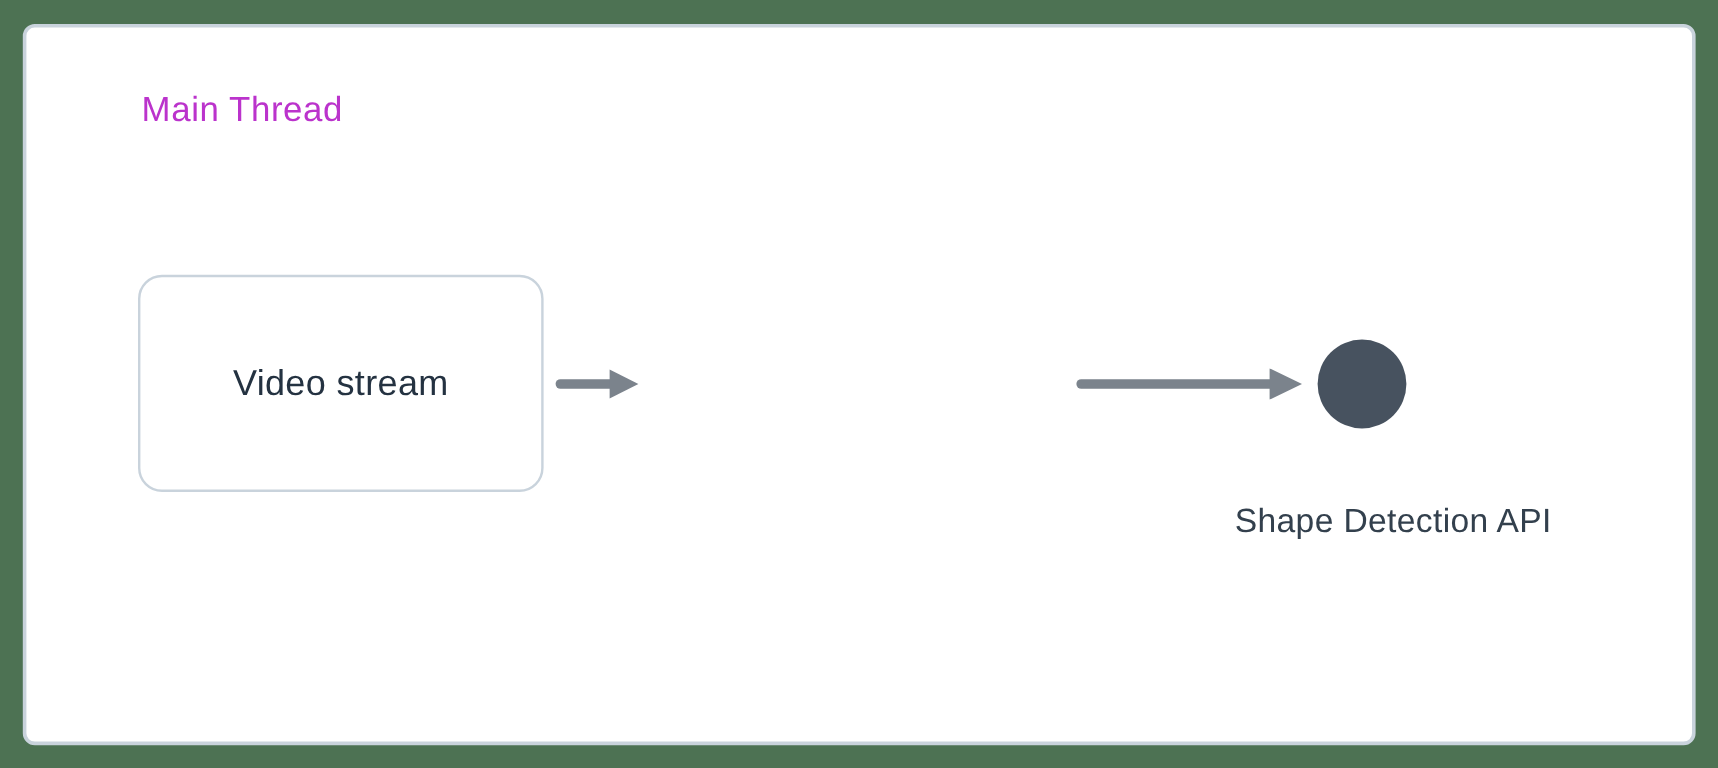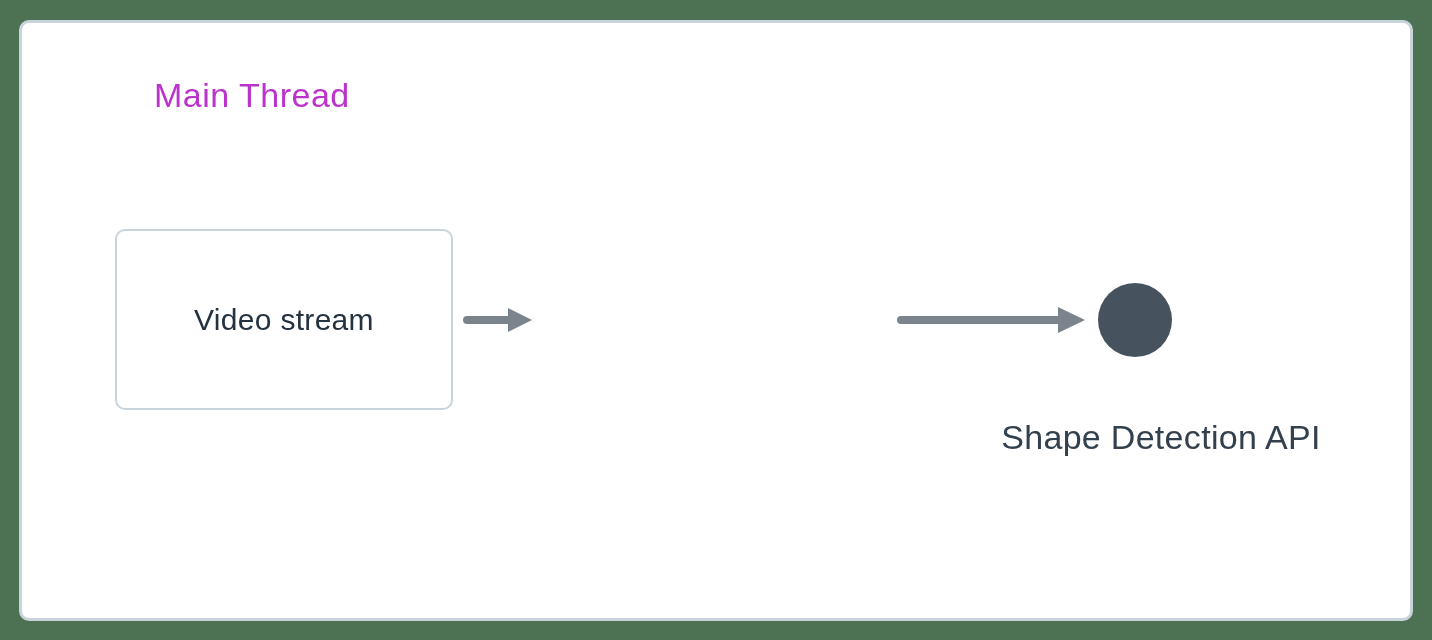--- a/index.html
+++ b/index.html
@@ -24,34 +24,33 @@
     height: 601px;
     background: var(--card, #ffffff);
     border: 3px solid var(--border, #c9d3dc);
     border-radius: 10px;
     box-sizing: border-box;
   }
   .lane-label {
     position: absolute;
     left: 118px;
     top: 76px;
-    font-size: 34px;
+    font-size: 29px;
     letter-spacing: 0.5px;
     color: var(--lane-label, #bb33cc);
     white-space: nowrap;
-    margin-left: 36px;
   }
   .node-box {
     position: absolute;
     top: 229px;
     width: 338px;
     height: 181px;
     background: var(--card, #ffffff);
     border: 2px solid var(--border, #c9d3dc);
-    border-radius: 10px;
+    border-radius: 20px;
     box-sizing: border-box;
     display: flex;
     align-items: center;
     justify-content: center;
     font-size: 30px;
     letter-spacing: 0.3px;
     color: var(--node-text, #243241);
     white-space: nowrap;
   }
   .node-box.first  { left: 115px; }
@@ -71,21 +70,21 @@
     height: 74px;
     border-radius: 50%;
     background: var(--circle, #47525f);
   }
   .endpoint-caption {
     position: absolute;
     left: 990px;
     top: 418px;
     width: 342px;
     text-align: center;
-    font-size: 34px;
+    font-size: 28px;
     letter-spacing: 0.3px;
     color: var(--caption-text, #33404d);
     white-space: nowrap;
   }
 </style>
 </head>
 <body>
 
 <div class="stage">
 

